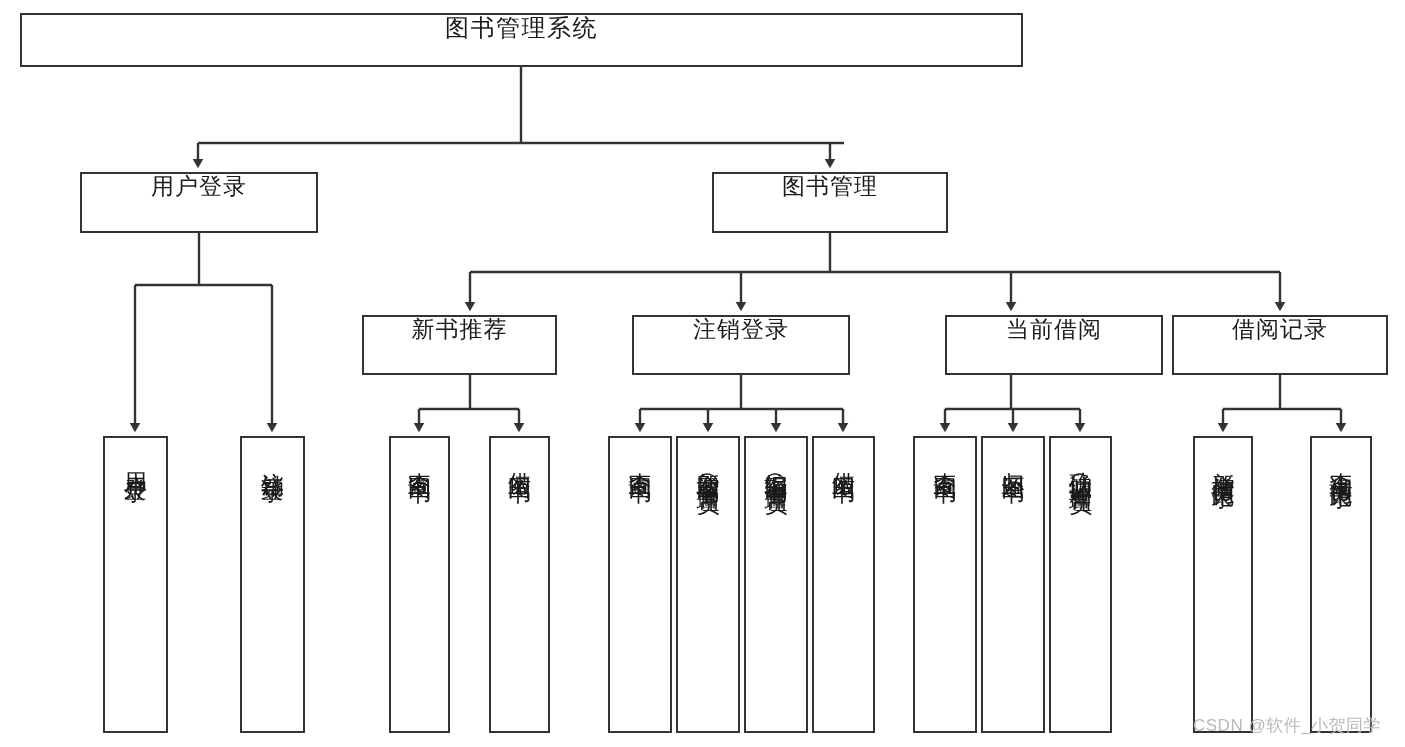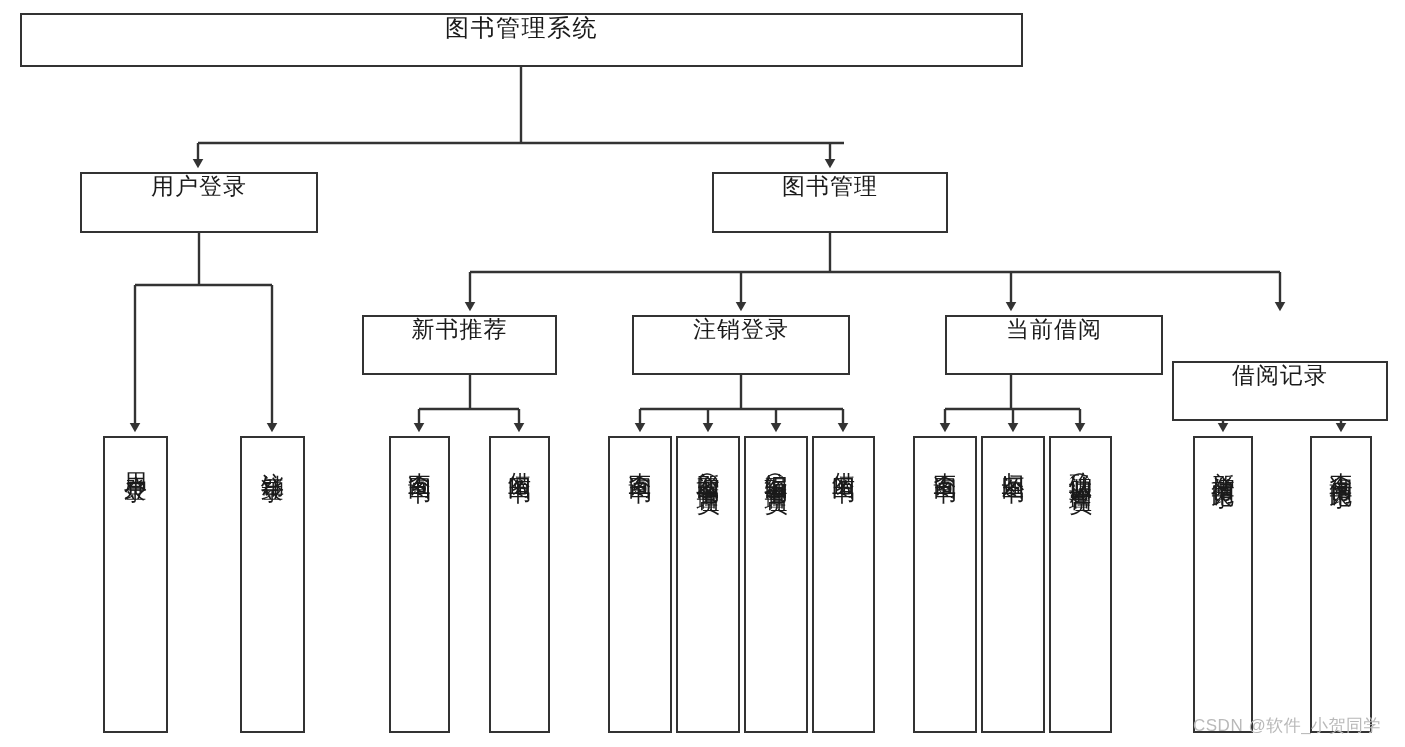--- a/index.html
+++ b/index.html
@@ -148,21 +148,21 @@
 
   <div class="node horiz" style="left: 362px; top: 315px; width: 195px; height: 60px;">
     <span class="label">新书推荐</span>
   </div>
   <div class="node horiz" style="left: 632px; top: 315px; width: 218px; height: 60px;">
     <span class="label">注销登录</span>
   </div>
   <div class="node horiz" style="left: 902px; top: 315px; width: 218px; height: 60px; margin-left: 43px;">
     <span class="label">当前借阅</span>
   </div>
-  <div class="node horiz" style="left: 1172px; top: 315px; width: 216px; height: 60px; margin-top: 46px;">
+  <div class="node horiz" style="left: 1172px; top: 315px; width: 216px; height: 60px;">
     <span class="label">借阅记录</span>
   </div>
 
   <div class="node vert" style="left: 103px; top: 436px; width: 65px; height: 297px;">
     <span class="label">用户登录</span>
   </div>
   <div class="node vert" style="left: 240px; top: 436px; width: 65px; height: 297px;">
     <span class="label">注销登录</span>
   </div>
   <div class="node vert" style="left: 389px; top: 436px; width: 61px; height: 297px;">

